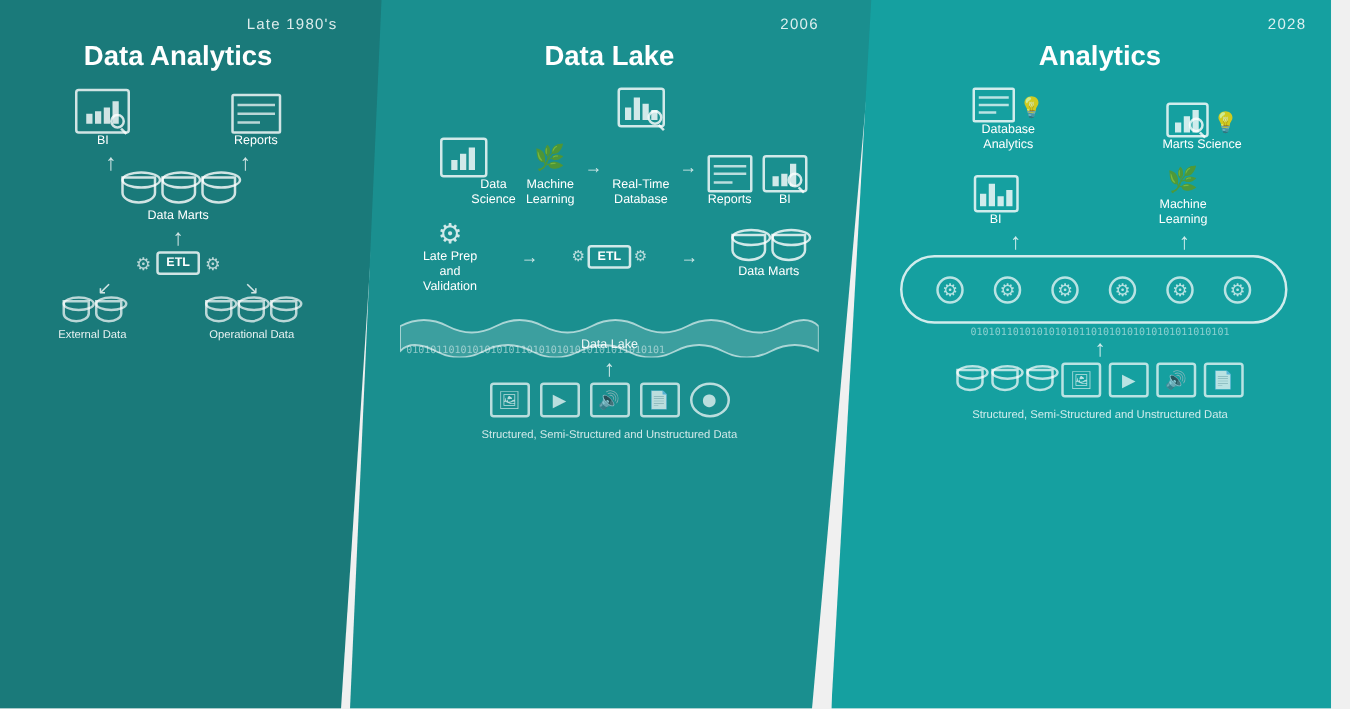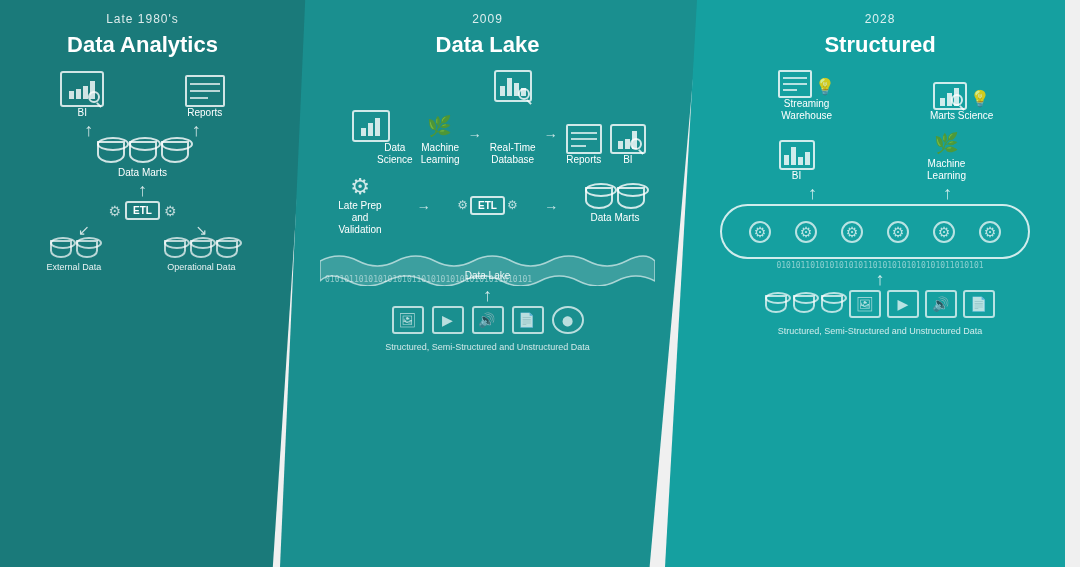--- a/index.html
+++ b/index.html
@@ -49,21 +49,21 @@
       background: #15a0a0;
       clip-path: polygon(8% 0, 100% 0, 100% 100%, 0 100%);
       margin-left: -35px;
       z-index: 3;
     }
 
     .era-label {
       color: rgba(255,255,255,0.85);
       font-size: 12px;
       font-weight: 400;
-      text-align: center;
+      text-align: right;
       padding-top: 12px;
       letter-spacing: 1px;
     }
 
     .panel-title {
       color: #ffffff;
       font-size: 22px;
       font-weight: 700;
       text-align: center;
       padding-top: 6px;
@@ -381,21 +381,21 @@
             <div class="small-cyl"></div>
           </div>
           <div class="bottom-label">Operational Data</div>
         </div>
       </div>
     </div>
   </div>
 
   <div class="panel panel-dl">
     <div class="dl-inner" style="padding-top:0; flex:1; display:flex; flex-direction:column;">
-      <div class="era-label">2009</div>
+      <div class="era-label">2006</div>
       <div class="panel-title">Data Lake</div>
 
       <div style="display:flex; justify-content:space-around; align-items:flex-end; margin-top:4px; padding: 0 5px;">
 
         <div class="flex-col">
           <div class="icon-box" style="width:38px;height:32px;">
             <div class="bars">
               <div class="bar bar-s"></div>
               <div class="bar bar-m"></div>
               <div class="bar bar-l"></div>
@@ -501,34 +501,34 @@
       </div>
       <div style="text-align:center; margin-top:4px;">
         <div class="bottom-label" style="font-size:9px; color:rgba(255,255,255,0.8);">Structured, Semi-Structured and Unstructured Data</div>
       </div>
     </div>
   </div>
 
   <div class="panel panel-lh">
     <div class="lh-inner" style="padding-top:0; flex:1; display:flex; flex-direction:column;">
       <div class="era-label">2028</div>
-      <div class="panel-title">Structured</div>
+      <div class="panel-title">Analytics</div>
 
       <div style="display:flex; justify-content:space-around; align-items:flex-end; margin-top:4px; padding: 0 10px;">
 
         <div class="flex-col">
           <div style="display:flex; gap:4px; align-items:flex-end;">
             <div class="report-icon" style="width:34px;height:28px;">
               <div class="report-line"></div>
               <div class="report-line"></div>
               <div class="report-line-half"></div>
             </div>
             <div style="font-size:16px; color:rgba(255,255,255,0.8); margin-bottom:2px;">💡</div>
           </div>
-          <div class="icon-label" style="max-width:80px;">Streaming Warehouse</div>
+          <div class="icon-label" style="max-width:80px;">Database Analytics</div>
         </div>
 
         <div class="flex-col">
           <div style="display:flex; gap:4px; align-items:flex-end;">
             <div class="icon-box" style="width:34px;height:28px; position:relative;">
               <div class="bars">
                 <div class="bar bar-s"></div>
                 <div class="bar bar-m"></div>
                 <div class="bar bar-l"></div>
               </div>

